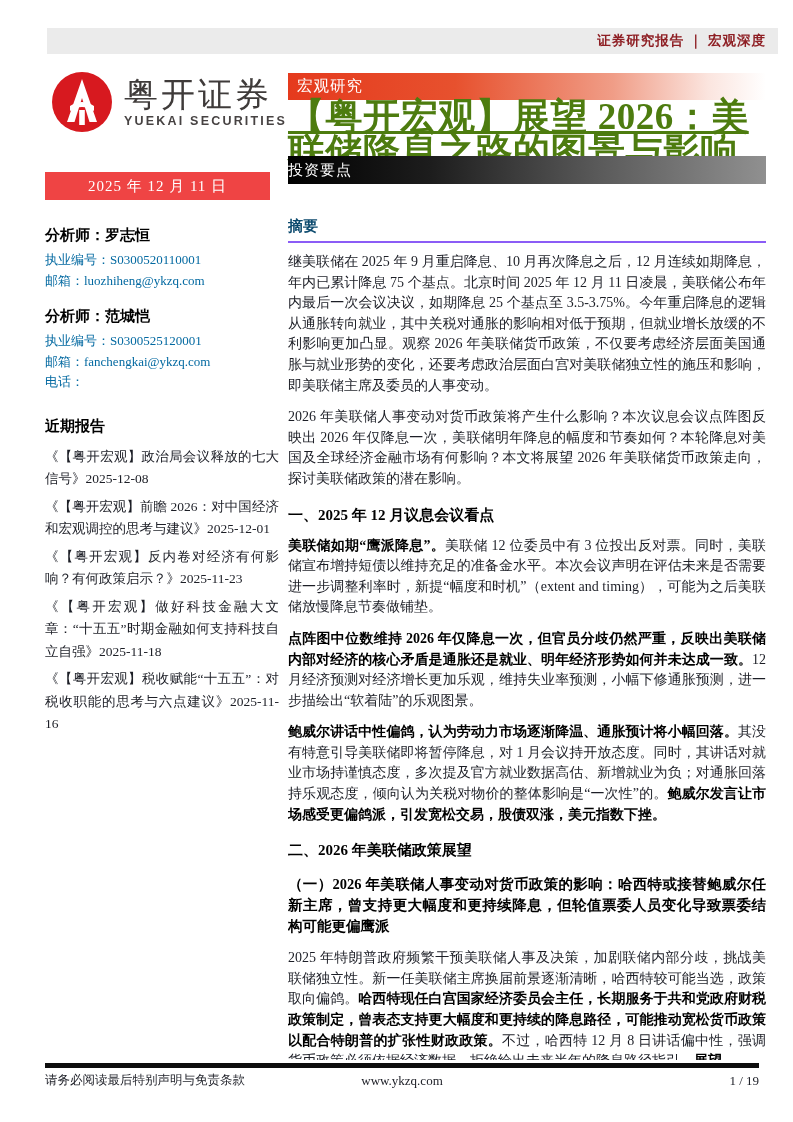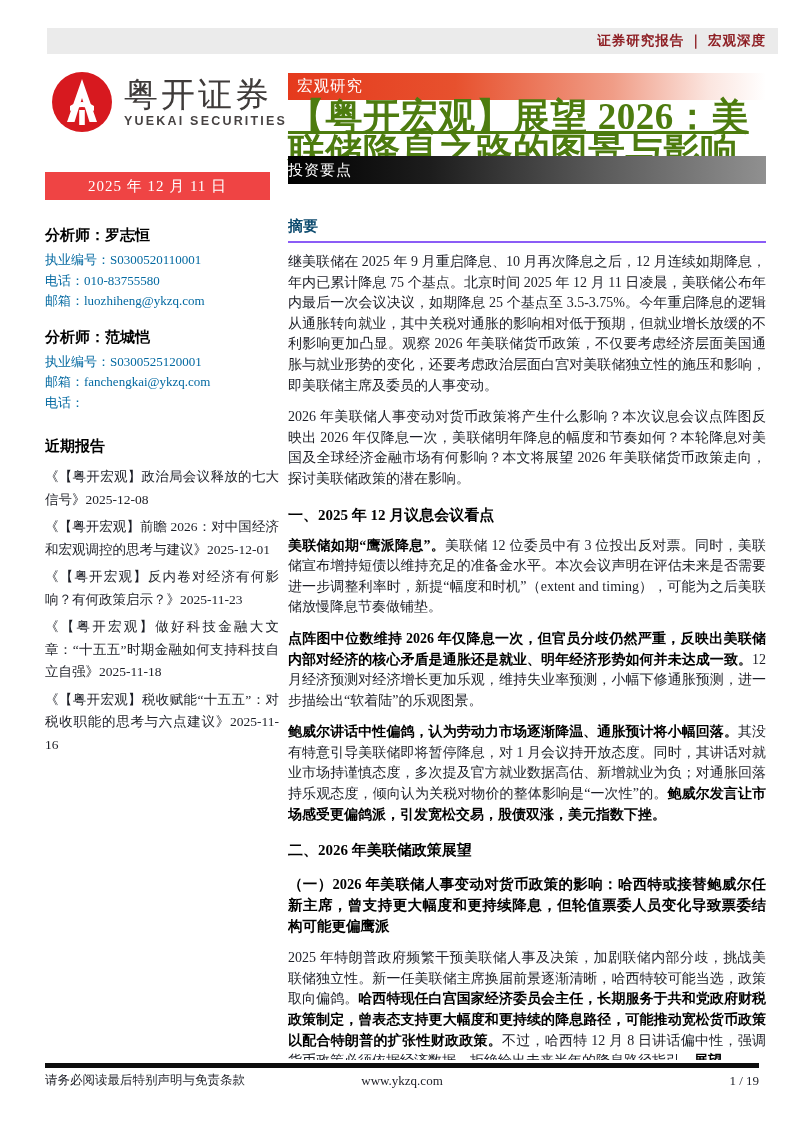--- a/index.html
+++ b/index.html
@@ -91,21 +91,20 @@
 
 <div class="highlights-bar">
   <span class="label">投资要点</span>
 </div>
 
 <div class="sidebar">
   <div id="analyst-list">
       <div class="analyst">
         <div class="name">分析师：罗志恒</div>
         <div class="row">执业编号：S0300520110001</div>
-        <div class="row">电话：010-83755580</div>
         <div class="row">邮箱：luozhiheng@ykzq.com</div>
       </div>
       <div class="analyst">
         <div class="name">分析师：范城恺</div>
         <div class="row">执业编号：S0300525120001</div>
         <div class="row">邮箱：fanchengkai@ykzq.com</div>
         <div class="row">电话：</div>
       </div>
     </div>
   <div class="recent-title">近期报告</div>

